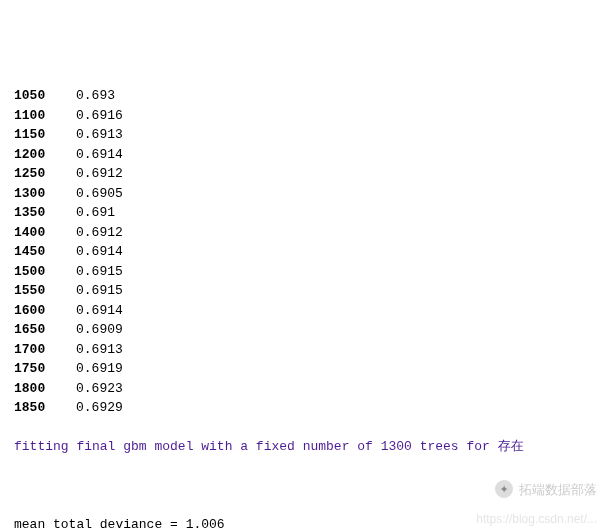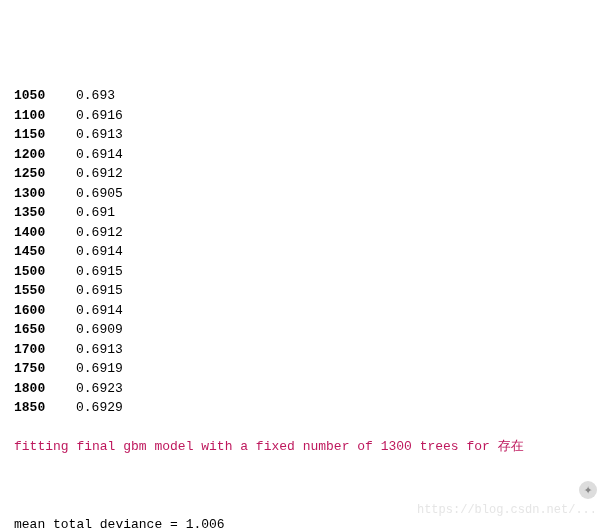--- a/index.html
+++ b/index.html
@@ -21,42 +21,42 @@
     }
     .col1 {
       display: inline-block;
       width: 62px;
       font-weight: bold;
     }
     .col2 {
       display: inline-block;
     }
     .hl {
-      color: #be185d;
+      color: #4c1d95;
     }
     .blank {
       height: 1.5em;
     }
     .watermark {
       position: absolute;
       right: 14px;
       bottom: 30px;
       color: #ccc;
       font-family: sans-serif;
       font-size: 13px;
       display: flex;
       align-items: center;
       gap: 6px;
     }
     .watermark-tail {
       position: absolute;
       right: 14px;
-      bottom: 10px;
+      bottom: 1px;
       color: #e5e5e5;
-      font-family: Liberation Mono, monospace;
+      font-family: Liberation Sans, sans-serif;
       font-size: 12px;
     }
     .wm-icon {
       width: 18px;
       height: 18px;
       border-radius: 50%;
       background: #ddd;
       display: inline-flex;
       align-items: center;
       justify-content: center;
@@ -80,17 +80,18 @@
 
 
 
 
 
 
 
 
 <div class="watermark">
   <span class="wm-icon">✦</span>
+  <span>拓端数据部落</span>
 </div>
 <div class="watermark-tail">https://blog.csdn.net/...</div>
 
 
 
 
 </body></html>

